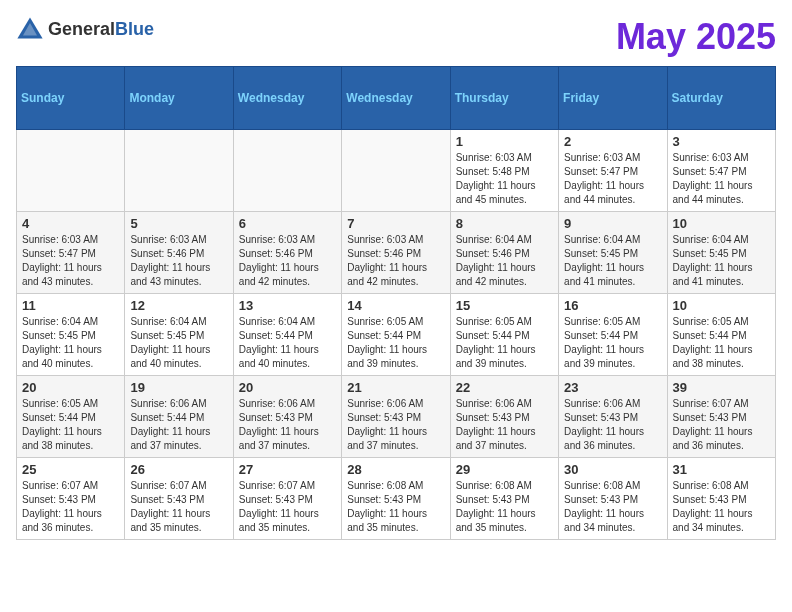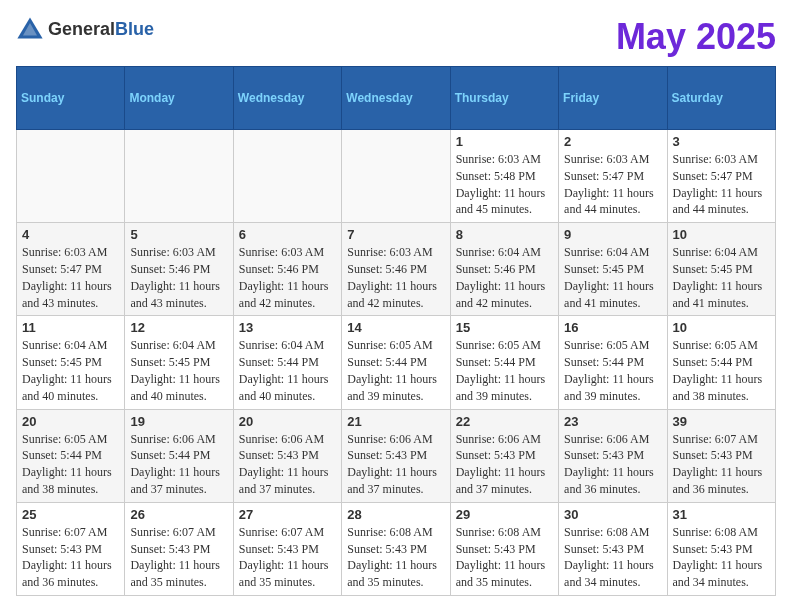--- a/index.html
+++ b/index.html
@@ -87,24 +87,23 @@
     .calendar tr:nth-child(even) td:not(.empty) {
       background: #f5f5f5;
     }
     .day-number {
       font-size: 13px;
       font-weight: bold;
       color: #333;
       margin-bottom: 2px;
     }
     .day-info {
-      font-size: 12px;
+      font-size: 10px;
       line-height: 1.4;
       color: #333;
-      font-family: Liberation Serif, serif;
     }
   </style>
 </head>
 <body>
 
 <div class="header">
   <div class="logo">
     <svg class="logo-icon" viewBox="0 0 40 40">
       <polygon points="20,2 38,32 2,32" fill="#2962a8"></polygon>
       <polygon points="20,10 30,28 10,28" fill="#fff" opacity="0.3"></polygon>

